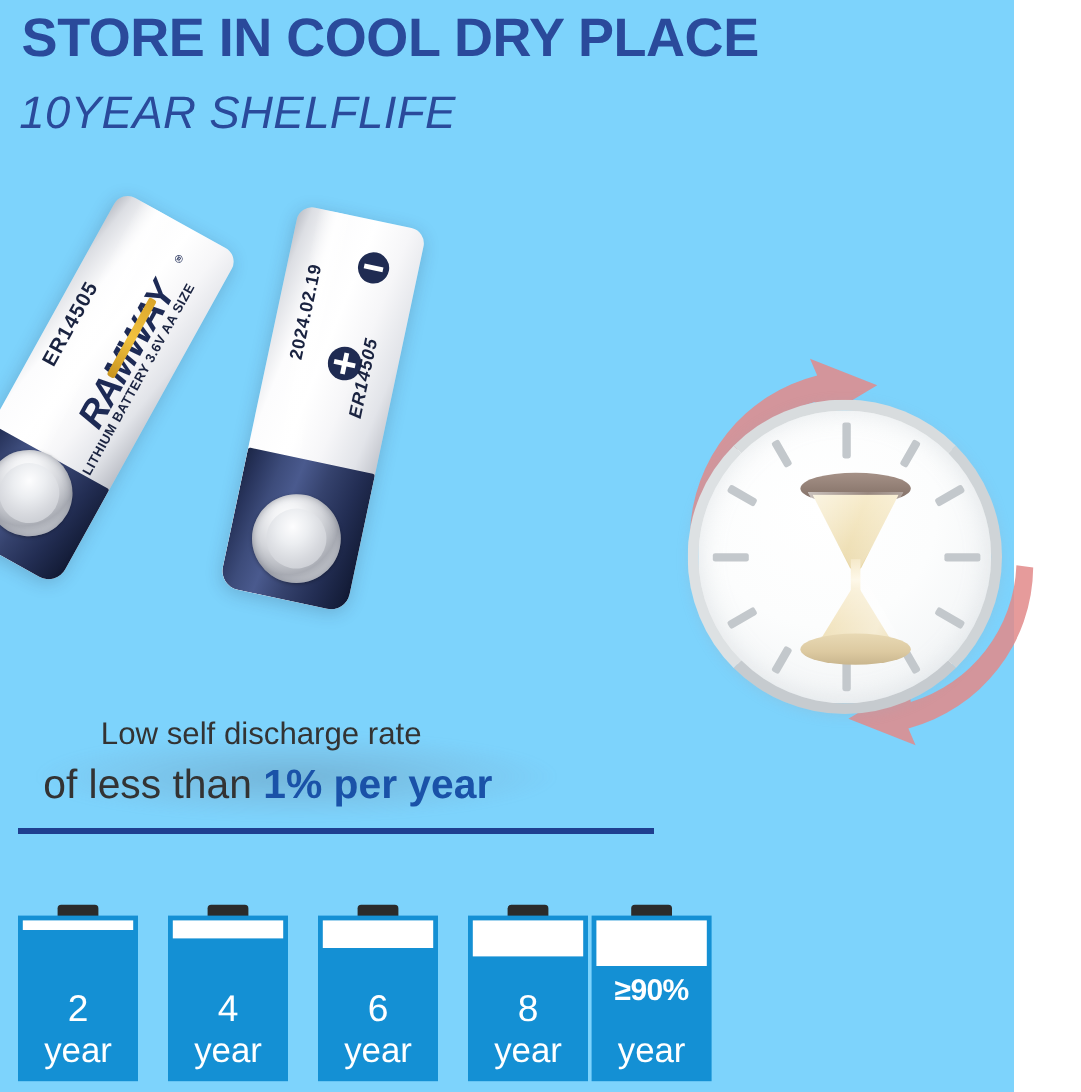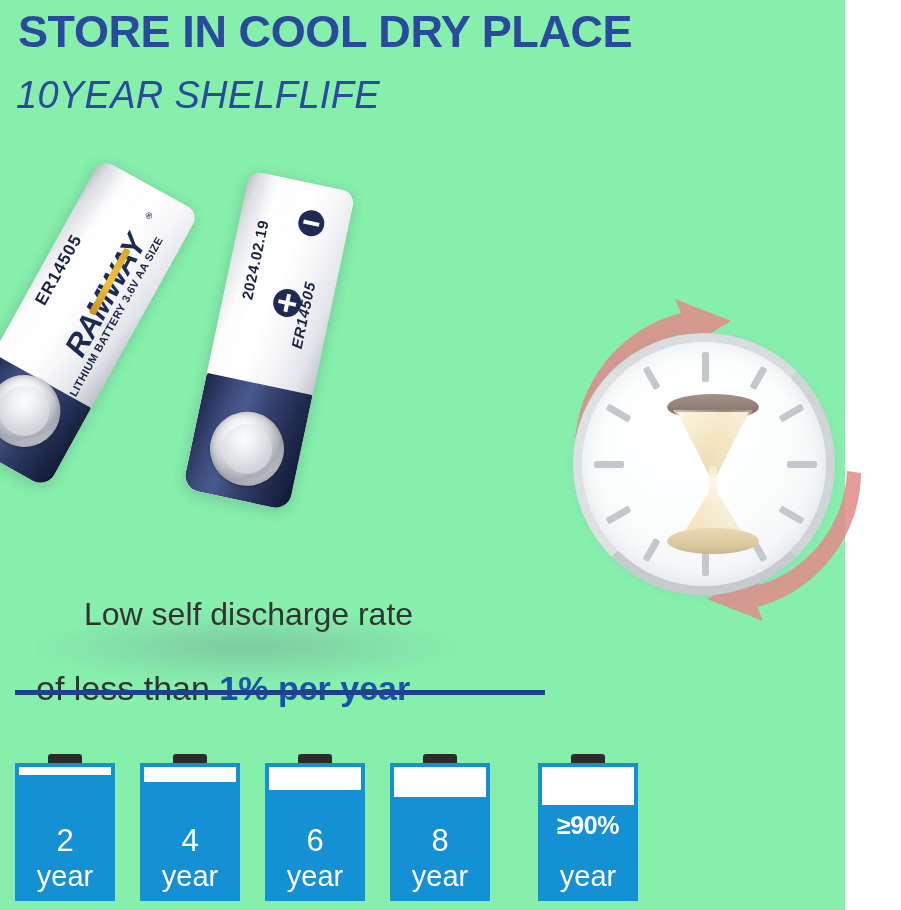--- a/index.html
+++ b/index.html
@@ -10,21 +10,21 @@
     height: 910px;
     background: #ffffff;
     font-family: "Liberation Sans", sans-serif;
     overflow: hidden;
   }
 
   #page {
     position: relative;
     width: 845px;
     height: 910px;
-    background: #86efac;
+    background: #7dd3fc;
   }
 
   
   #header { position: absolute; left: 0; top: 0; width: 901px; }
 
   #title-main {
     position: absolute;
     left: 18px; top: 6px;
     font-size: 45px;
     font-weight: bold;
@@ -244,28 +244,28 @@
 
   
   #claim {
     position: absolute;
     left: 0; top: 596px;
     width: 560px;
   }
   #claim-line1 {
     position: absolute;
     left: 84px; top: 0;
-    font-size: 32px;
+    font-size: 26px;
     color: #333333;
     font-family: "Liberation Sans", sans-serif;
     white-space: nowrap;
   }
   #claim-line2 {
     position: absolute;
-    left: 36px; top: 73px;
+    left: 36px; top: 39px;
     font-size: 34px;
     color: #333333;
     font-family: "Liberation Sans", sans-serif;
     white-space: nowrap;
   }
   #claim-highlight {
     color: #1A52A8;
     font-weight: bold;
   }
 
@@ -468,21 +468,21 @@
         </div>
       </div>
       <div class="bat" style="left: 390px;">
         <div class="bat-nub"></div>
         <div class="bat-shell" style="background: rgb(20, 144, 212);">
           <div class="bat-empty" style="height: 30px; background: rgb(255, 255, 255);"></div>
           <div class="bat-num">8</div>
           <div class="bat-unit">year</div>
         </div>
       </div>
-      <div class="bat" style="left: 538px;">
+      <div class="bat" style="left: 493px;">
         <div class="bat-nub"></div>
         <div class="bat-shell" style="background: rgb(20, 144, 212);">
           <div class="bat-empty" style="height: 38px; background: rgb(255, 255, 255);"></div>
           <div class="bat-pct" style="top: 48px;">≥90%</div>
           <div class="bat-unit">year</div>
         </div>
       </div>
     </div>
 
 </div>

